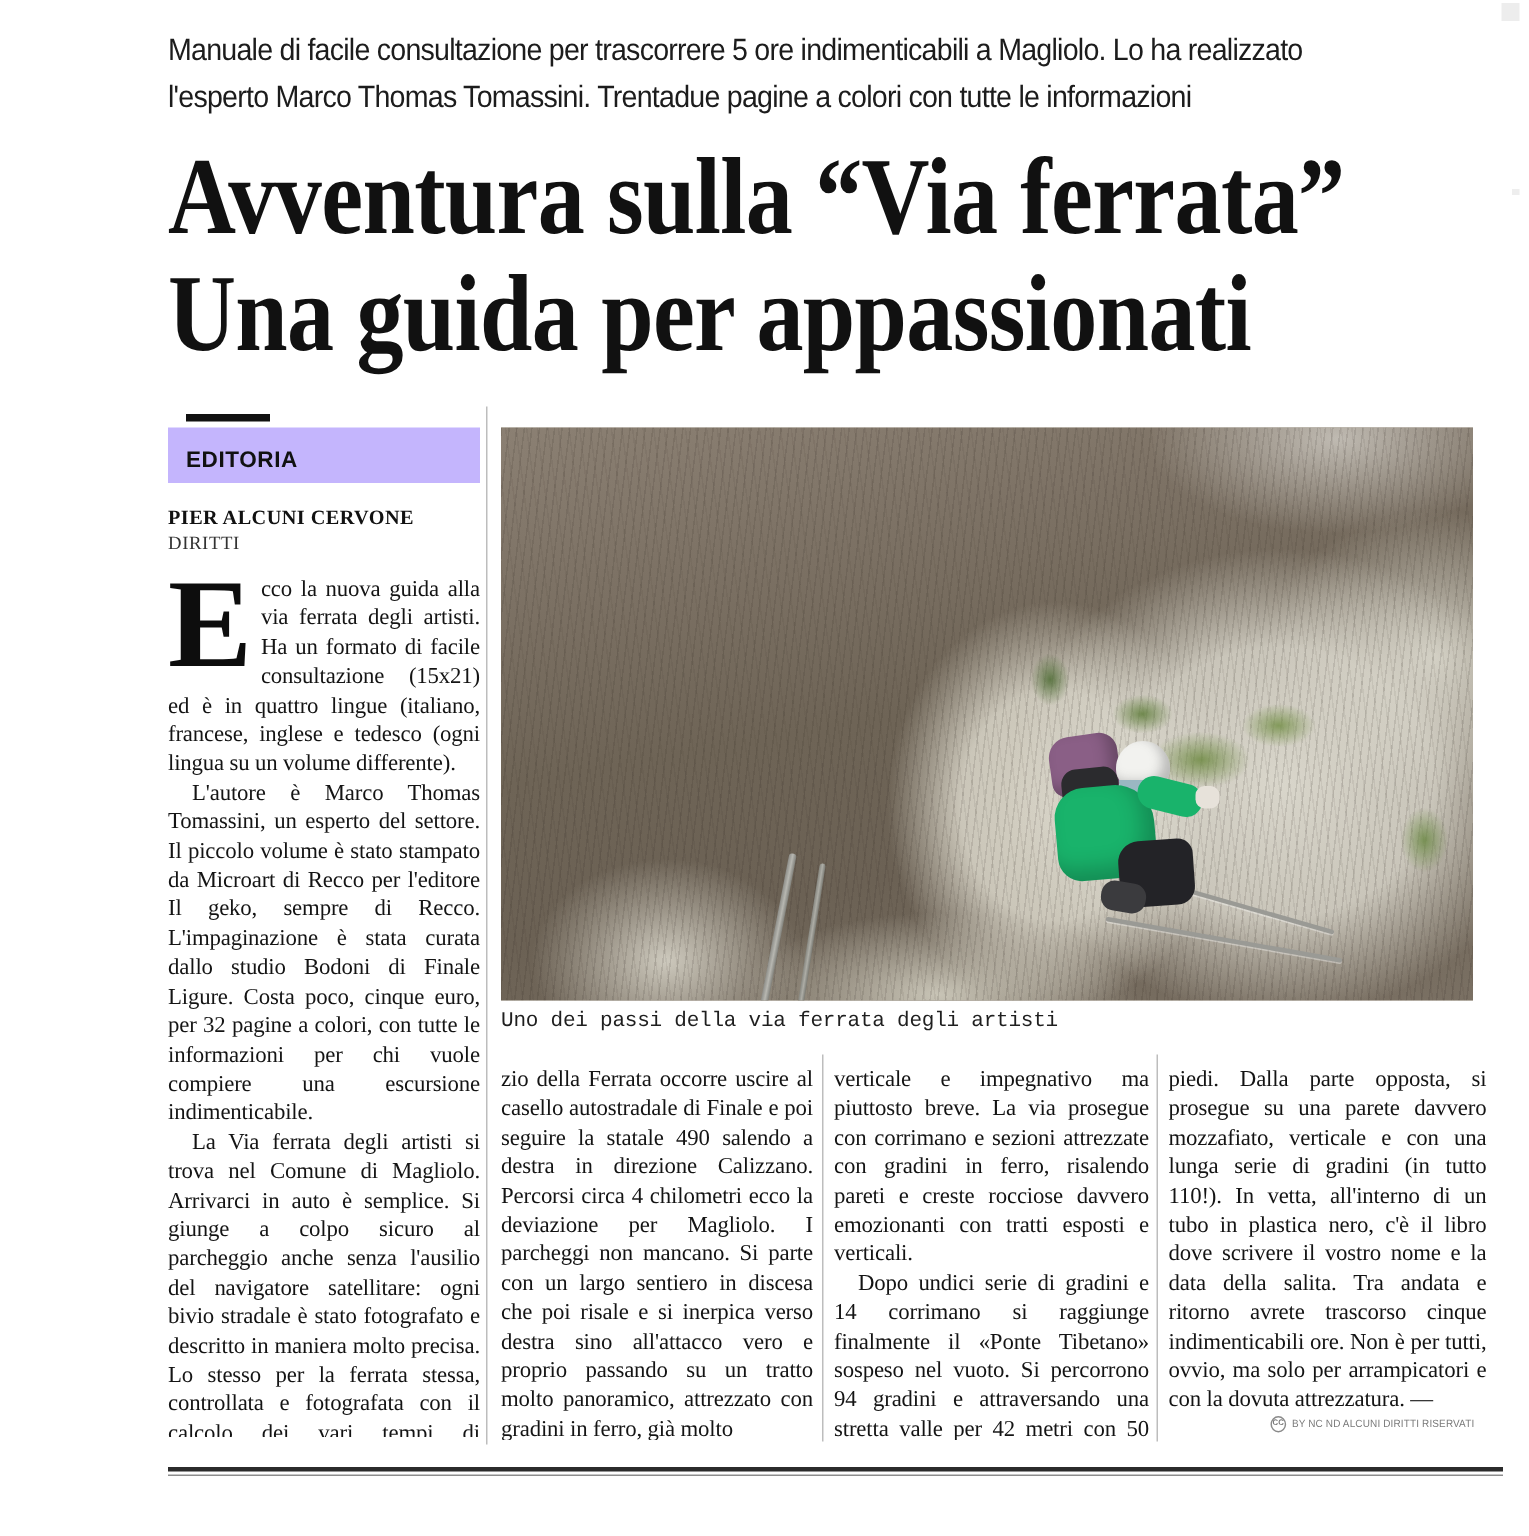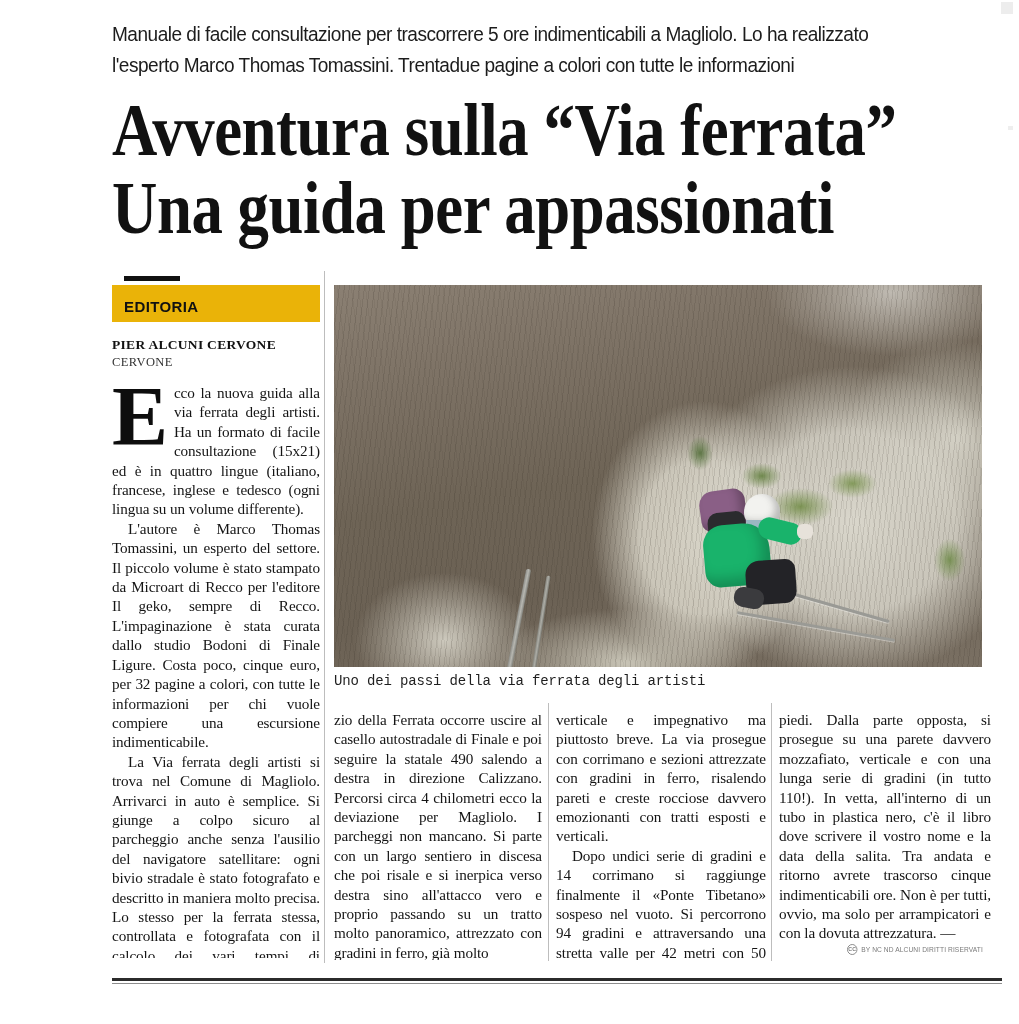--- a/index.html
+++ b/index.html
@@ -73,21 +73,21 @@
 
   
   .col1-head {
     position: absolute;
     left: 0; top: 0;
     width: 208px;
   }
   .tag-bar {
     width: 208px;
     height: 37px;
-    background: #eab308;
+    background: #c4b5fd;
     position: relative;
     display: flex;
     align-items: center;
   }
   .tag-bar::before {
     content: "";
     position: absolute;
     left: 12px; top: -9px;
     width: 56px; height: 5px;
     background: #111;
@@ -380,21 +380,21 @@
       <span class="headline-line">Una guida per appassionati</span>
     </h1>
 
     <div class="body-area">
 
       <div class="col1-head">
         <div class="tag-bar">
           <span class="tag-label">EDITORIA</span>
         </div>
         <div class="byline">PIER ALCUNI CERVONE</div>
-        <div class="dateline">CERVONE</div>
+        <div class="dateline">DIRITTI</div>
       </div>
 
       <div class="vrule" style="left:212px; top:-14px; height:692px;"></div>
       <div class="vrule" style="left:436px; top:418px; height:258px;"></div>
       <div class="vrule" style="left:659px; top:418px; height:258px;"></div>
 
       <figure class="photo-wrap" style="margin:0;">
         <div class="photo"></div>
         <div class="photo-noise"></div>
         <div class="photo-trees"></div>

